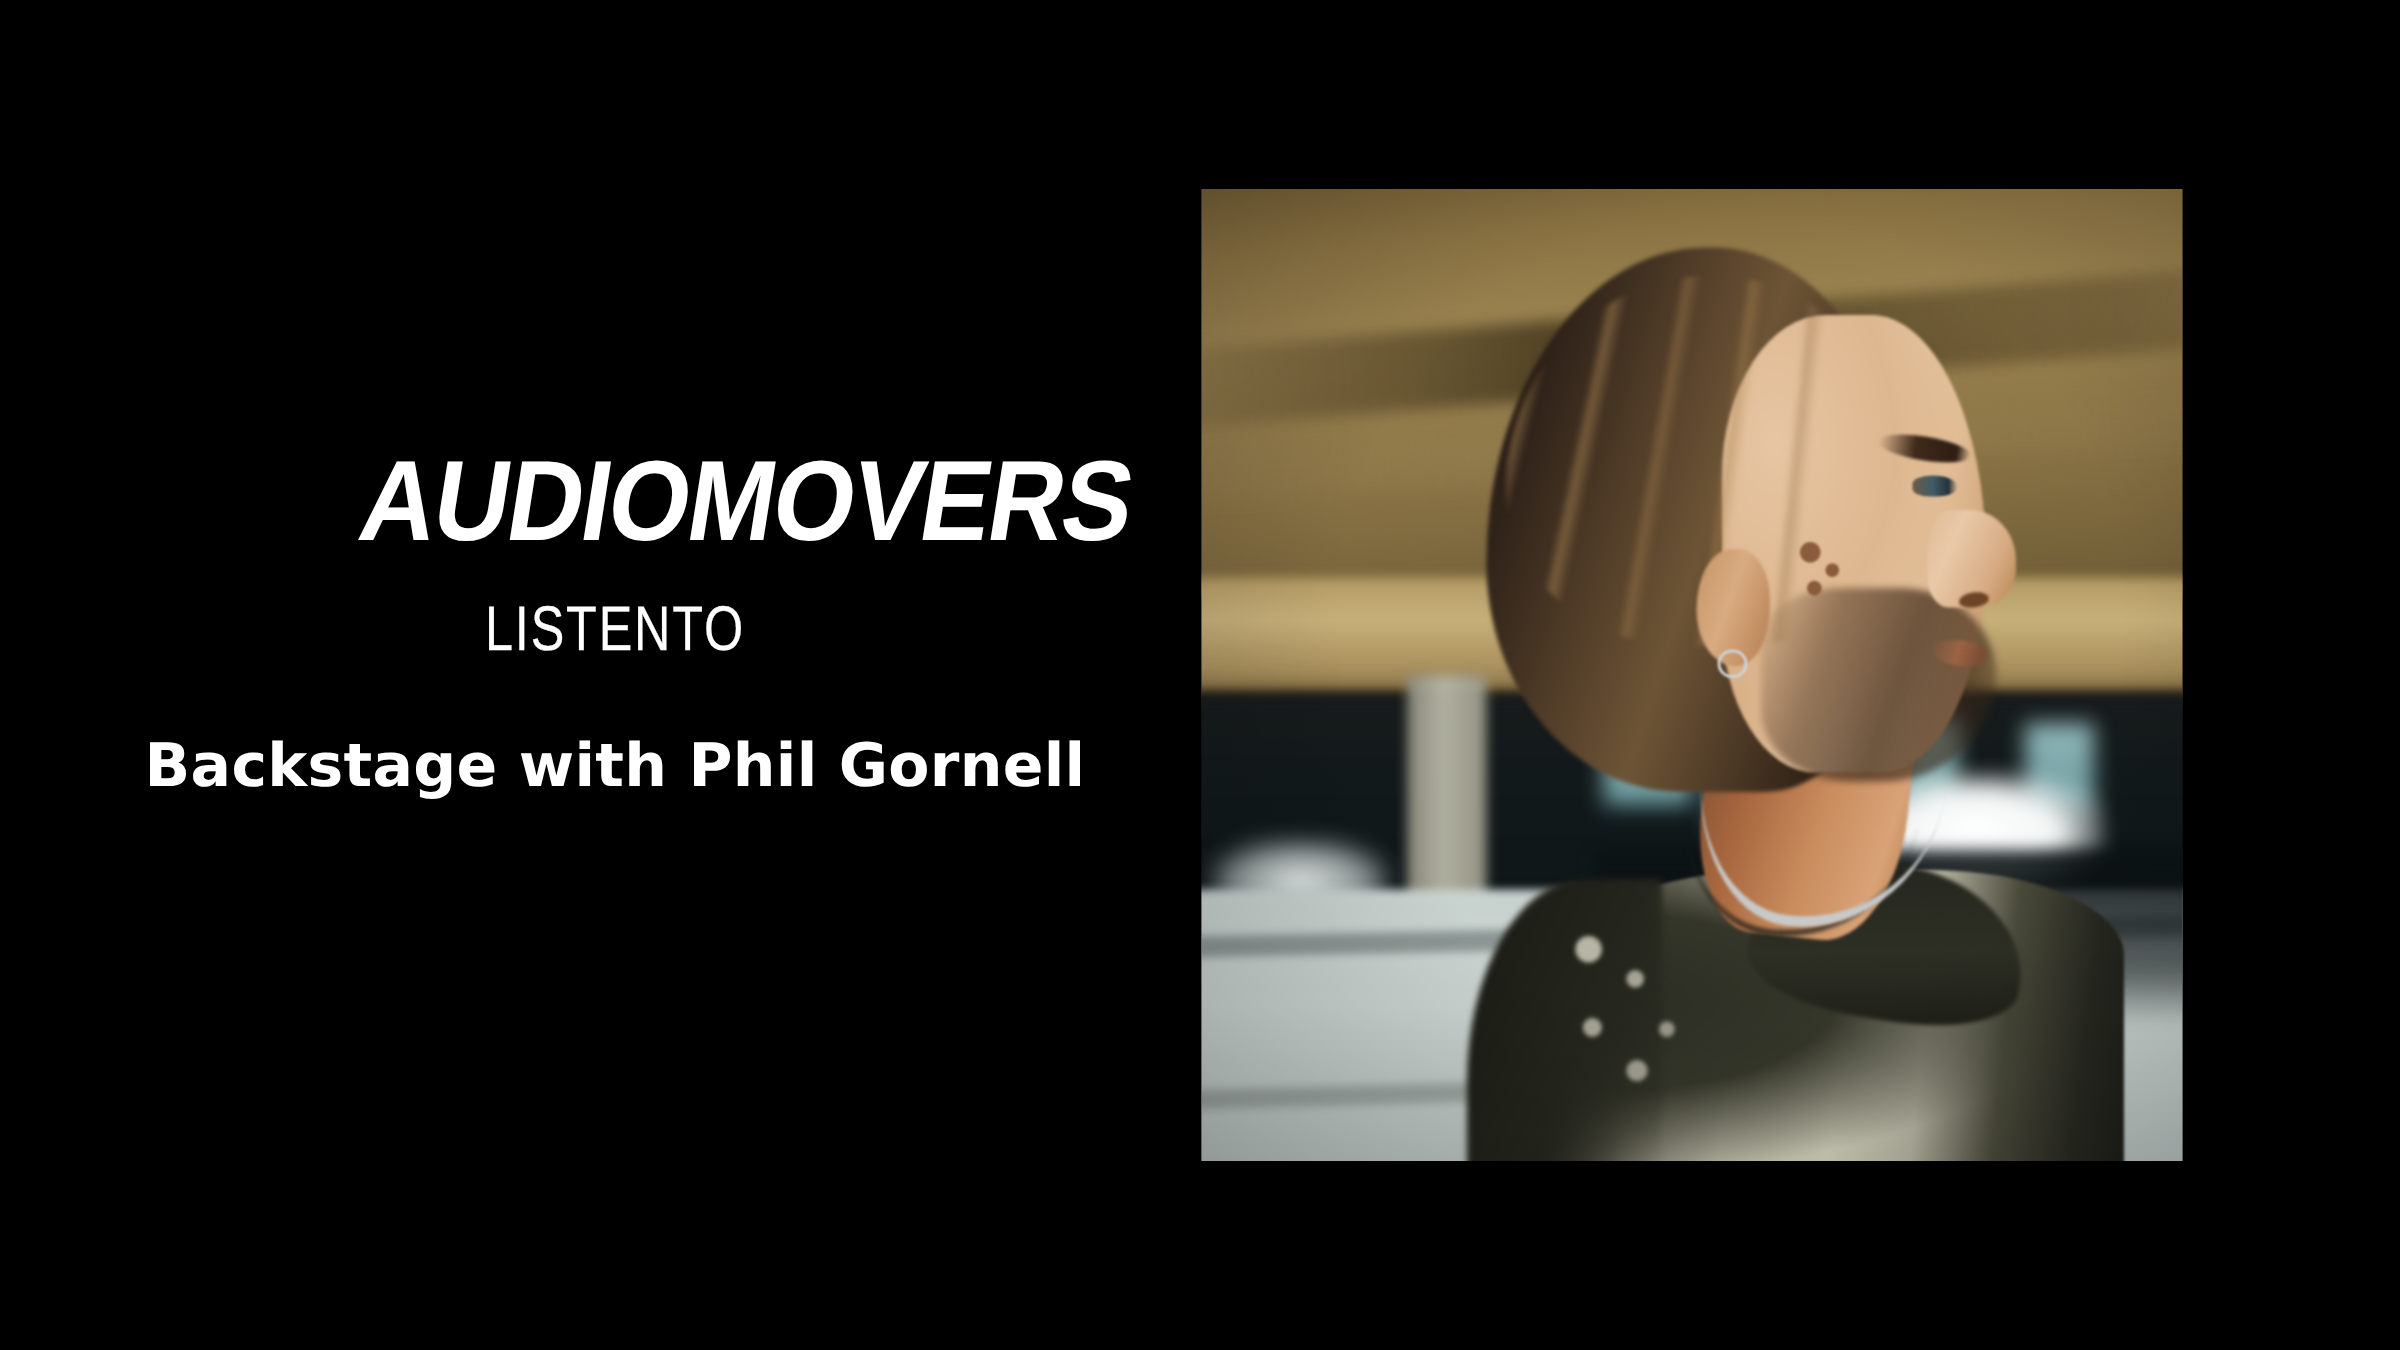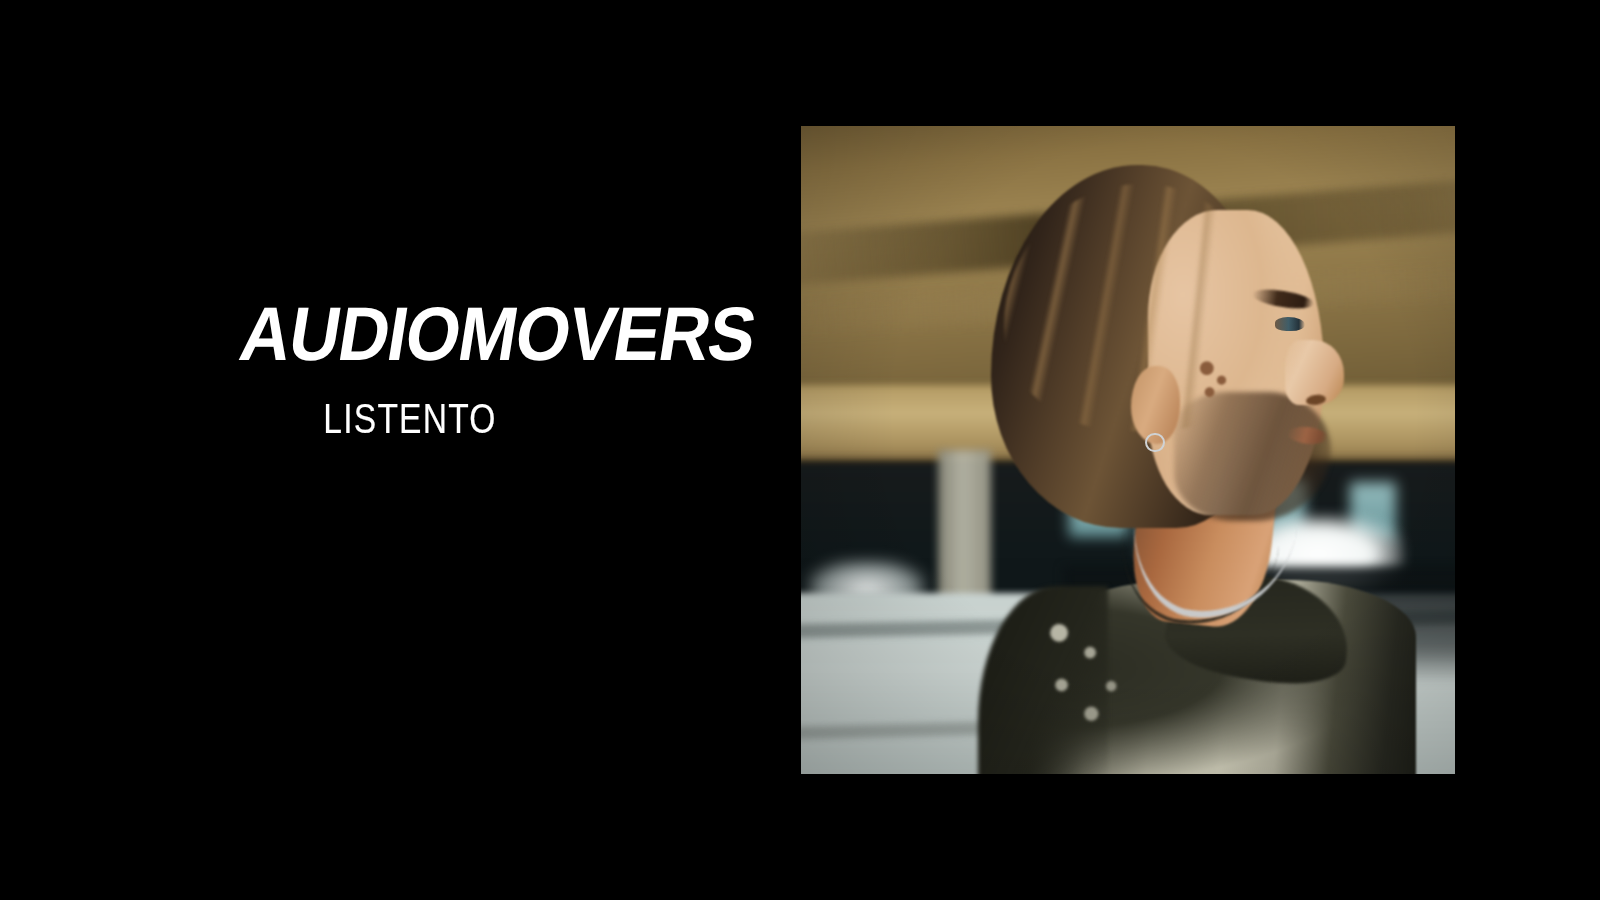--- a/index.html
+++ b/index.html
@@ -444,20 +444,21 @@
           </linearGradient>
         </defs>
         <g transform="skewX(-9) translate(14,0) scale(0.92,1)">
           <text x="0" y="57">AUDIOMOVERS</text>
         </g>
       </svg>
     </div>
 
     <div class="product-name">LISTENTO</div>
 
+    <div class="episode-title">Backstage with Phil Gornell</div>
 
   </div>
 
   <div class="photo-frame">
     <div class="photo">
 
       <div class="bg-ceiling"></div>
       <div class="bg-ceiling-streak1"></div>
       <div class="bg-ceiling-streak2"></div>
 

